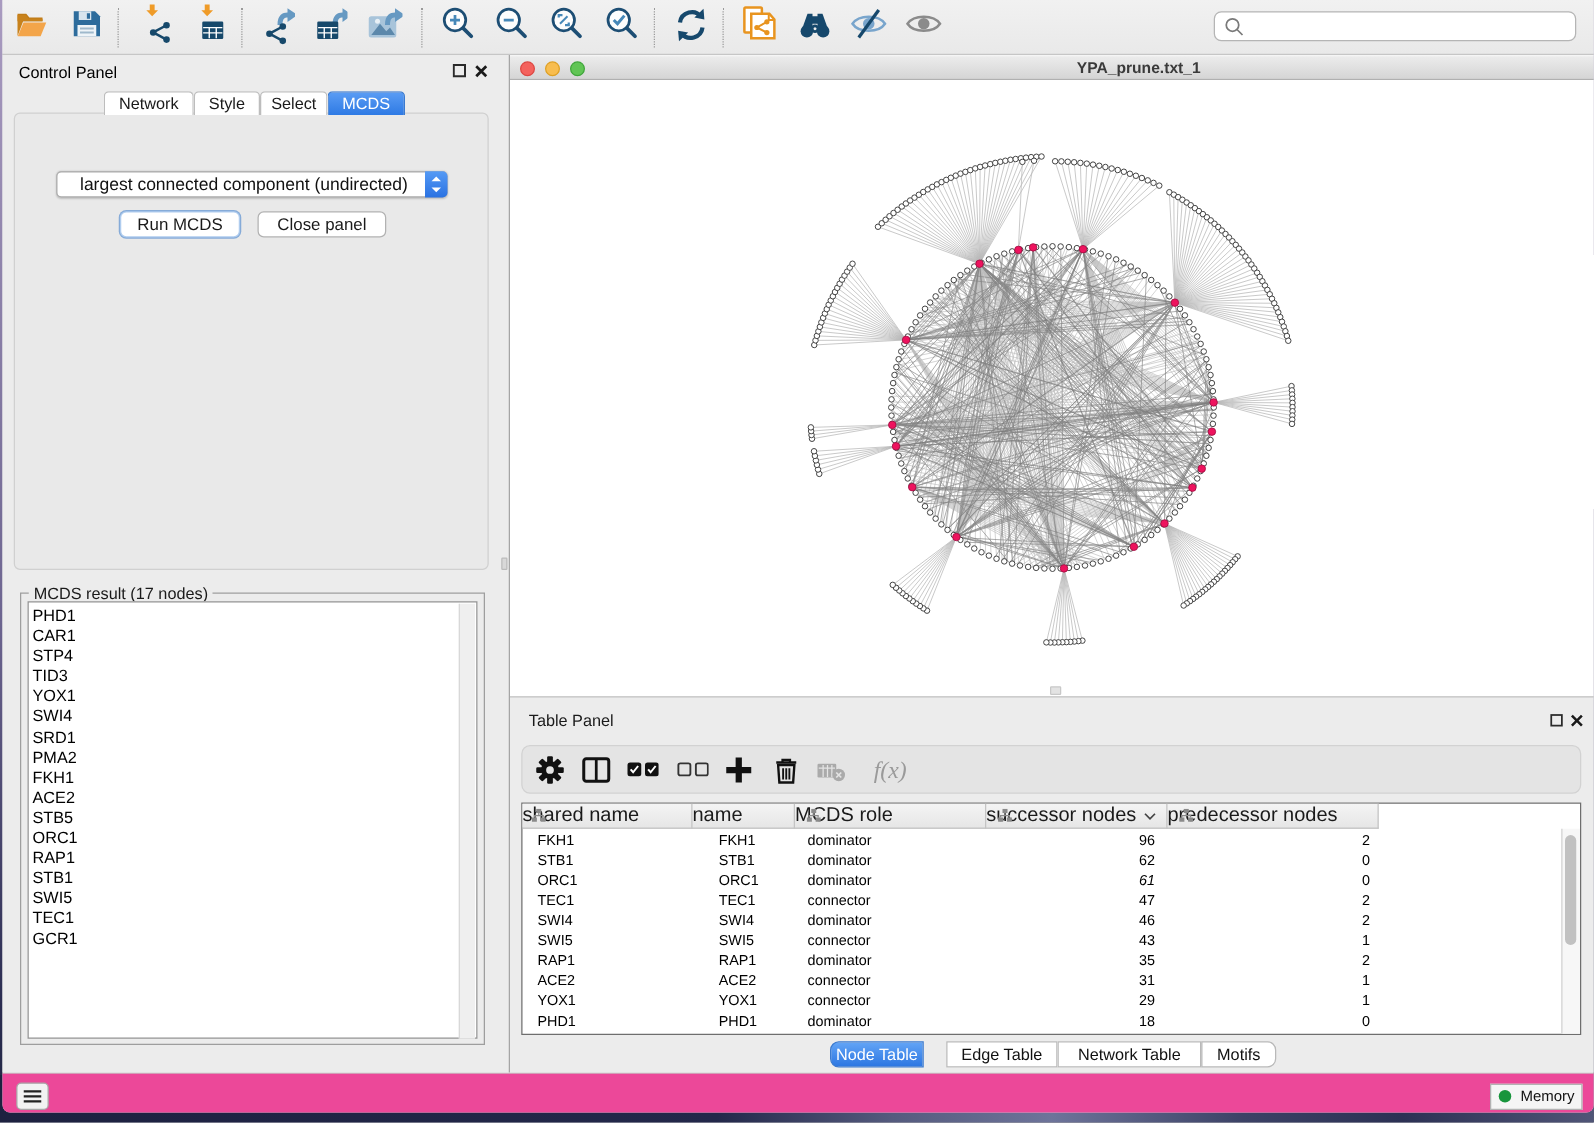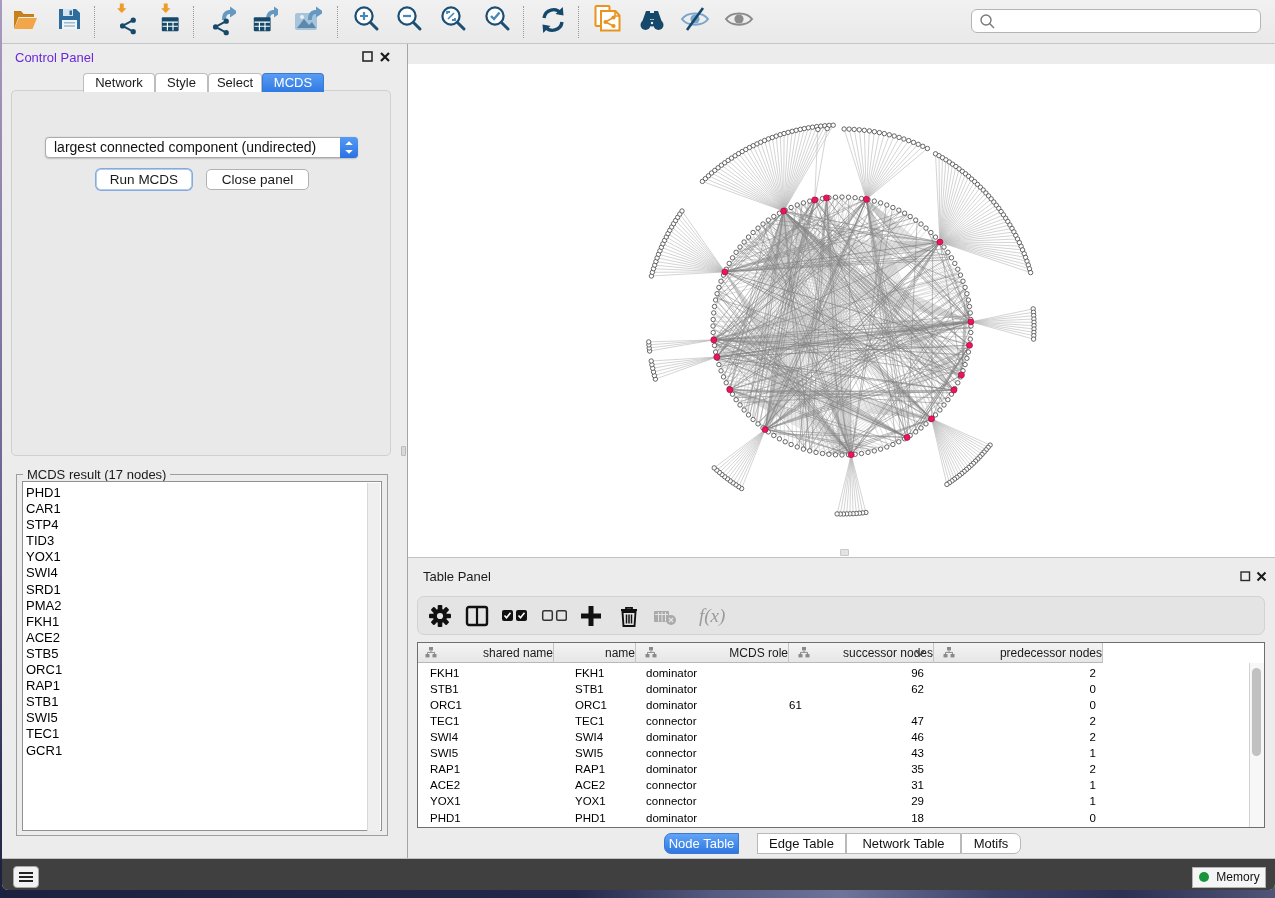--- a/index.html
+++ b/index.html
@@ -9,32 +9,32 @@
 .abs { position:absolute; }
 #app { position:absolute; left:2px; top:0; width:1273px; height:890px; background:#ececec;
   border-radius:0 0 6px 6px; }
 #toolbar { position:absolute; left:0; top:0; width:1273px; height:44px;
   background:linear-gradient(180deg,#f1f1f1,#e9e9e9); border-bottom:1px solid #c6c6c6; }
 .tsep { position:absolute; top:6px; width:0; height:32px; border-left:1px dotted #9a9a9a; }
 #searchbox { position:absolute; left:969px; top:9px; width:290px; height:24px; background:#fff;
   border:1.5px solid #b5b5b5; border-radius:6px; }
 
 #cpanel { position:absolute; left:0; top:44px; width:398px; height:814px; background:#ececec; }
-#cp-title { position:absolute; left:13px; top:6px; font-size:13px; color:#6d28d9; }
+#cp-title { position:absolute; left:13px; top:6px; font-size:13px; color:#000000; }
 .winbtn { position:absolute; top:7px; }
 #cp-inset { position:absolute; left:9px; top:46px; width:380px; height:366px;
   background:#e9e9e9; border:1px solid #d0d0d0; border-radius:5px; }
 .tab { position:absolute; top:29px; height:19px; font-size:13px; text-align:center;
   background:#fff; border:1px solid #bdbdbd; border-bottom:none; border-radius:4px 4px 0 0;
   color:#1a1a1a; line-height:18px; }
 .tabsel { background:linear-gradient(180deg,#5a9cf4,#2e7ae4); color:#fff; border-color:#3a7ad0; }
 #optlabel { position:absolute; left:0px; top:68px; width:400px; text-align:center; font-size:14px; color:#1a1a1a; }
 #dropdown { position:absolute; left:43px; top:93px; width:313px; height:21px; background:#fff;
   border:1px solid #ababab; border-radius:4px; font-size:14px; color:#111; line-height:19px;
-  padding-left:8px; box-shadow:0 0.5px 1.5px rgba(0,0,0,0.18); }
+  padding-left:18px; box-shadow:0 0.5px 1.5px rgba(0,0,0,0.18); }
 #spinner { position:absolute; right:-1px; top:-1px; width:18px; height:21px;
   background:linear-gradient(180deg,#559af5,#2a72e2); border-radius:0 4px 4px 0; }
 .btn { position:absolute; top:125px; height:21px; background:#fff; border:1px solid #b2b2b2;
   border-radius:5px; font-size:13.5px; color:#1a1a1a; text-align:center; line-height:19px; }
 #runbtn { left:94px; width:96px; border:1.5px solid #afccee; box-shadow:0 0 0 1px #86abd8; }
 #closebtn { left:204px; width:103px; }
 #groupbox { position:absolute; left:14px; top:430px; width:372px; height:362px;
   border:1px solid #9e9e9e; }
 #grouplabel { position:absolute; left:21px; top:423px; background:#ececec; padding:0 4px;
   font-size:13px; color:#1a1a1a; }
@@ -61,32 +61,32 @@
 
 #tpanel { position:absolute; left:406px; top:557px; width:867px; height:301px; background:#ececec;
   border-top:1px solid #c2c2c2; }
 #tp-title { position:absolute; left:15px; top:11px; font-size:13px; color:#1a1a1a; }
 #tp-toolbar { position:absolute; left:9px; top:38px; width:848px; height:39px; background:#e4e4e4;
   border:1px solid #d2d2d2; border-radius:7px; }
 #ttable { position:absolute; left:9px; top:84px; width:848px; height:186px; background:#fff;
   border:1px solid #6e6e6e; }
 #thead { position:absolute; left:0; top:0; width:685px; height:20px;
   background:linear-gradient(180deg,#f4f4f4,#e6e6e6); border-bottom:1px solid #b8b8b8; }
-.th { position:absolute; top:0; height:20px; border-right:1px solid #c4c4c4; font-size:12px;
-  color:#1a1a1a; text-align:right; line-height:20px; }
+.th { position:absolute; top:0; height:20px; border-right:1px solid #c4c4c4; font-size:16px;
+  color:#1a1a1a; text-align:left; line-height:20px; }
 .trow { position:absolute; font-size:11.5px; color:#000; height:16px; line-height:16px; }
 #ttrack { position:absolute; right:0px; top:20px; width:15px; height:164px; background:#f7f7f7;
   border-left:1px solid #d2d2d2; }
 #tthumb { position:absolute; left:2px; top:5px; width:9px; height:88px; background:#c1c1c1;
   border-radius:5px; }
 
 .btab { position:absolute; top:275px; height:21px; background:#fff; border:1px solid #b9b9b9;
   font-size:13px; color:#111; text-align:center; line-height:20px; }
 
-#statusbar { position:absolute; left:0; top:858px; width:1273px; height:32px; background:#404040;
+#statusbar { position:absolute; left:0; top:858px; width:1273px; height:32px; background:#ec4899;
   border-top:1px solid #c0c0c0; border-radius:0 0 6px 6px; }
 #hambtn { position:absolute; left:11px; top:7px; width:26px; height:22px; background:#f2f2f2;
   border:1px solid #a8a8a8; border-radius:4px; }
 #membtn { position:absolute; right:9px; top:8px; width:74px; height:21px; background:#f5f5f5;
   border:1px solid #b2b2b2; font-size:12px; color:#111; }
 </style>
 </head>
 <body>
 <div id="desk" style="position:absolute;left:0;top:860px;width:1275px;height:38px;background:linear-gradient(90deg,#1d2140 0%,#23284a 45%,#555b7e 56%,#6e749a 66%,#3c4266 78%,#2c3154 88%,#505577 100%);"></div>
 <div id="app">
@@ -263,20 +263,26 @@
 <div class="it">GCR1</div>
       <div id="mtrack"></div>
     </div>
   </div>
 
   <div id="vsplit">
       <div id="vhandle"></div>
     </div>
 
   <div id="netwin">
+    <div id="nettitle">
+      <div class="light" style="left:8px;background:#f4625d;border:0.5px solid #dd4742;"></div>
+      <div class="light" style="left:28px;background:#f8bd4f;border:0.5px solid #dfa023;"></div>
+      <div class="light" style="left:48px;background:#61c555;border:0.5px solid #3fa63a;"></div>
+      <div id="netname">YPA_prune.txt_1</div>
+    </div>
     <div id="netcanvas"></div>
 <div style="position:absolute;left:432px;top:505px;width:9px;height:7px;background:#e3e3e3;border:1px solid #c8c8c8;border-radius:1px;"></div>
     <svg width="867" height="493" viewBox="406 64 867 493" style="position:absolute;left:0px;top:20px">
 <g stroke="#bdbdbd" stroke-width="0.55" stroke-opacity="0.95">
 <line x1="781.6" y1="211.0" x2="860.4" y2="453.4"></line>
 <line x1="781.6" y1="211.0" x2="855.8" y2="454.0"></line>
 <line x1="781.6" y1="211.0" x2="851.1" y2="454.5"></line>
 <line x1="781.6" y1="211.0" x2="846.3" y2="454.8"></line>
 <line x1="781.6" y1="211.0" x2="841.6" y2="455.0"></line>
 <line x1="781.6" y1="211.0" x2="836.9" y2="455.0"></line>
@@ -1387,21 +1393,21 @@
 <div class="trow" style="left:371px;top:22.0px;width:135px;text-align:right;">96</div>
 <div class="trow" style="left:516px;top:22.0px;width:162px;text-align:right;">2</div>
 <div class="trow" style="left:12px;top:38.0px;">STB1</div>
 <div class="trow" style="left:157px;top:38.0px;">STB1</div>
 <div class="trow" style="left:228px;top:38.0px;">dominator</div>
 <div class="trow" style="left:371px;top:38.0px;width:135px;text-align:right;">62</div>
 <div class="trow" style="left:516px;top:38.0px;width:162px;text-align:right;">0</div>
 <div class="trow" style="left:12px;top:54.1px;">ORC1</div>
 <div class="trow" style="left:157px;top:54.1px;">ORC1</div>
 <div class="trow" style="left:228px;top:54.1px;">dominator</div>
-<div class="trow" style="left:371px;top:54.1px;width:135px;">61</div>
+<div class="trow" style="left:371px;top:54.1px;width:135px;text-align:right;font-style:italic;">61</div>
 <div class="trow" style="left:516px;top:54.1px;width:162px;text-align:right;">0</div>
 <div class="trow" style="left:12px;top:70.1px;">TEC1</div>
 <div class="trow" style="left:157px;top:70.1px;">TEC1</div>
 <div class="trow" style="left:228px;top:70.1px;">connector</div>
 <div class="trow" style="left:371px;top:70.1px;width:135px;text-align:right;">47</div>
 <div class="trow" style="left:516px;top:70.1px;width:162px;text-align:right;">2</div>
 <div class="trow" style="left:12px;top:86.2px;">SWI4</div>
 <div class="trow" style="left:157px;top:86.2px;">SWI4</div>
 <div class="trow" style="left:228px;top:86.2px;">dominator</div>
 <div class="trow" style="left:371px;top:86.2px;width:135px;text-align:right;">46</div>

